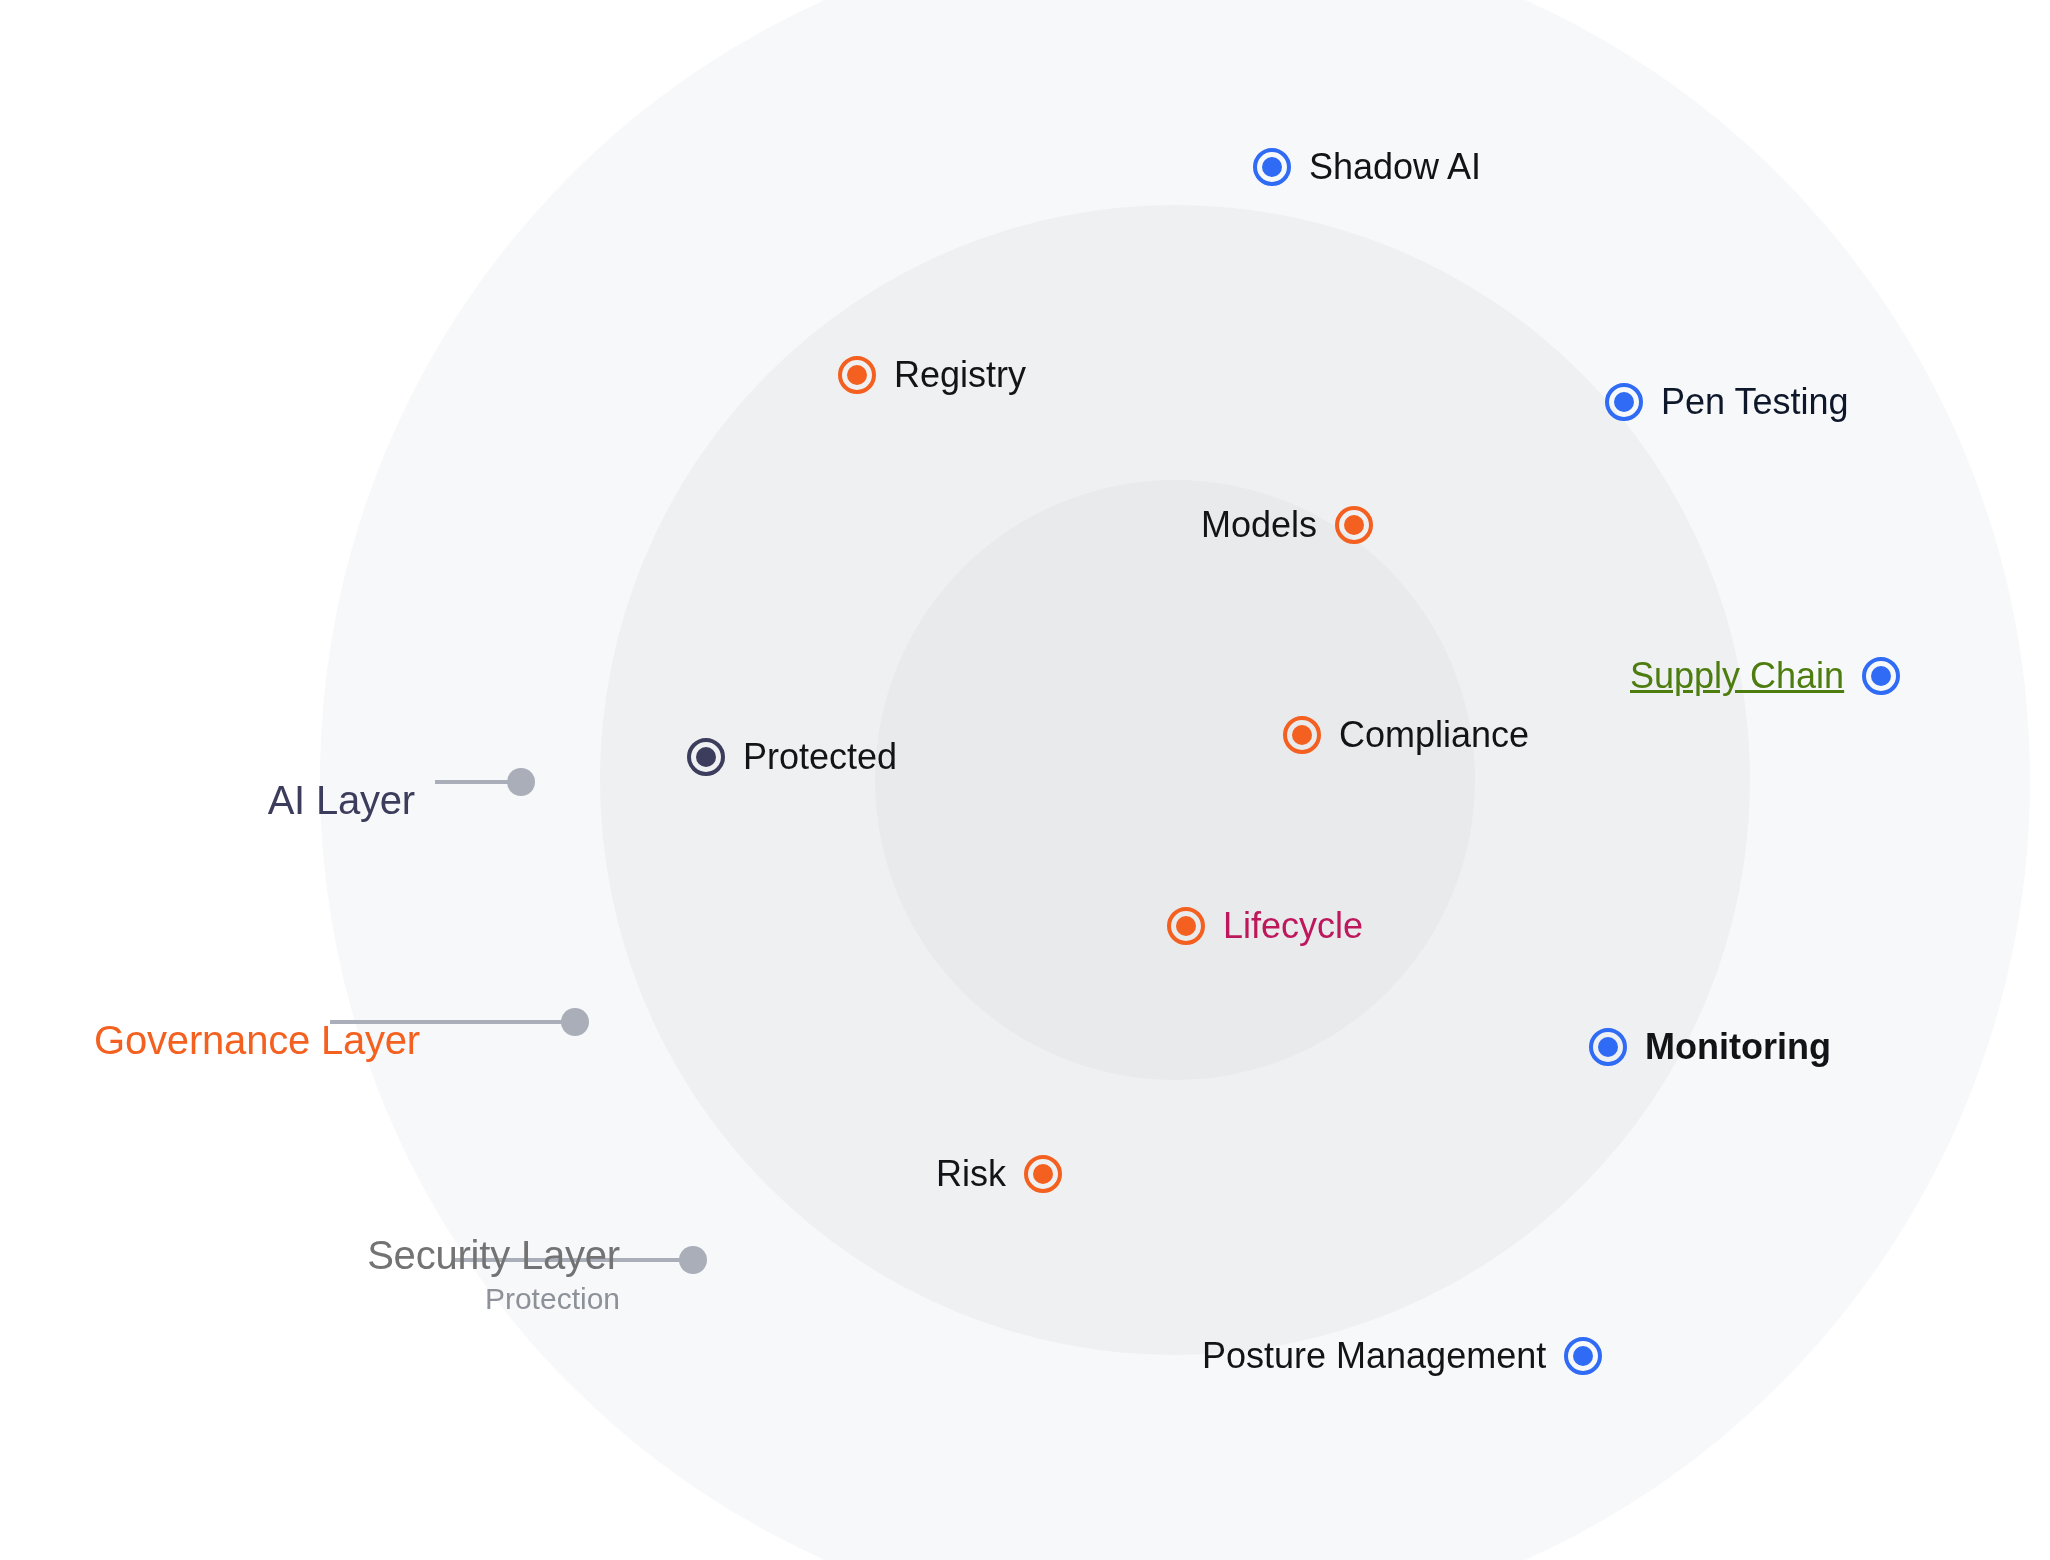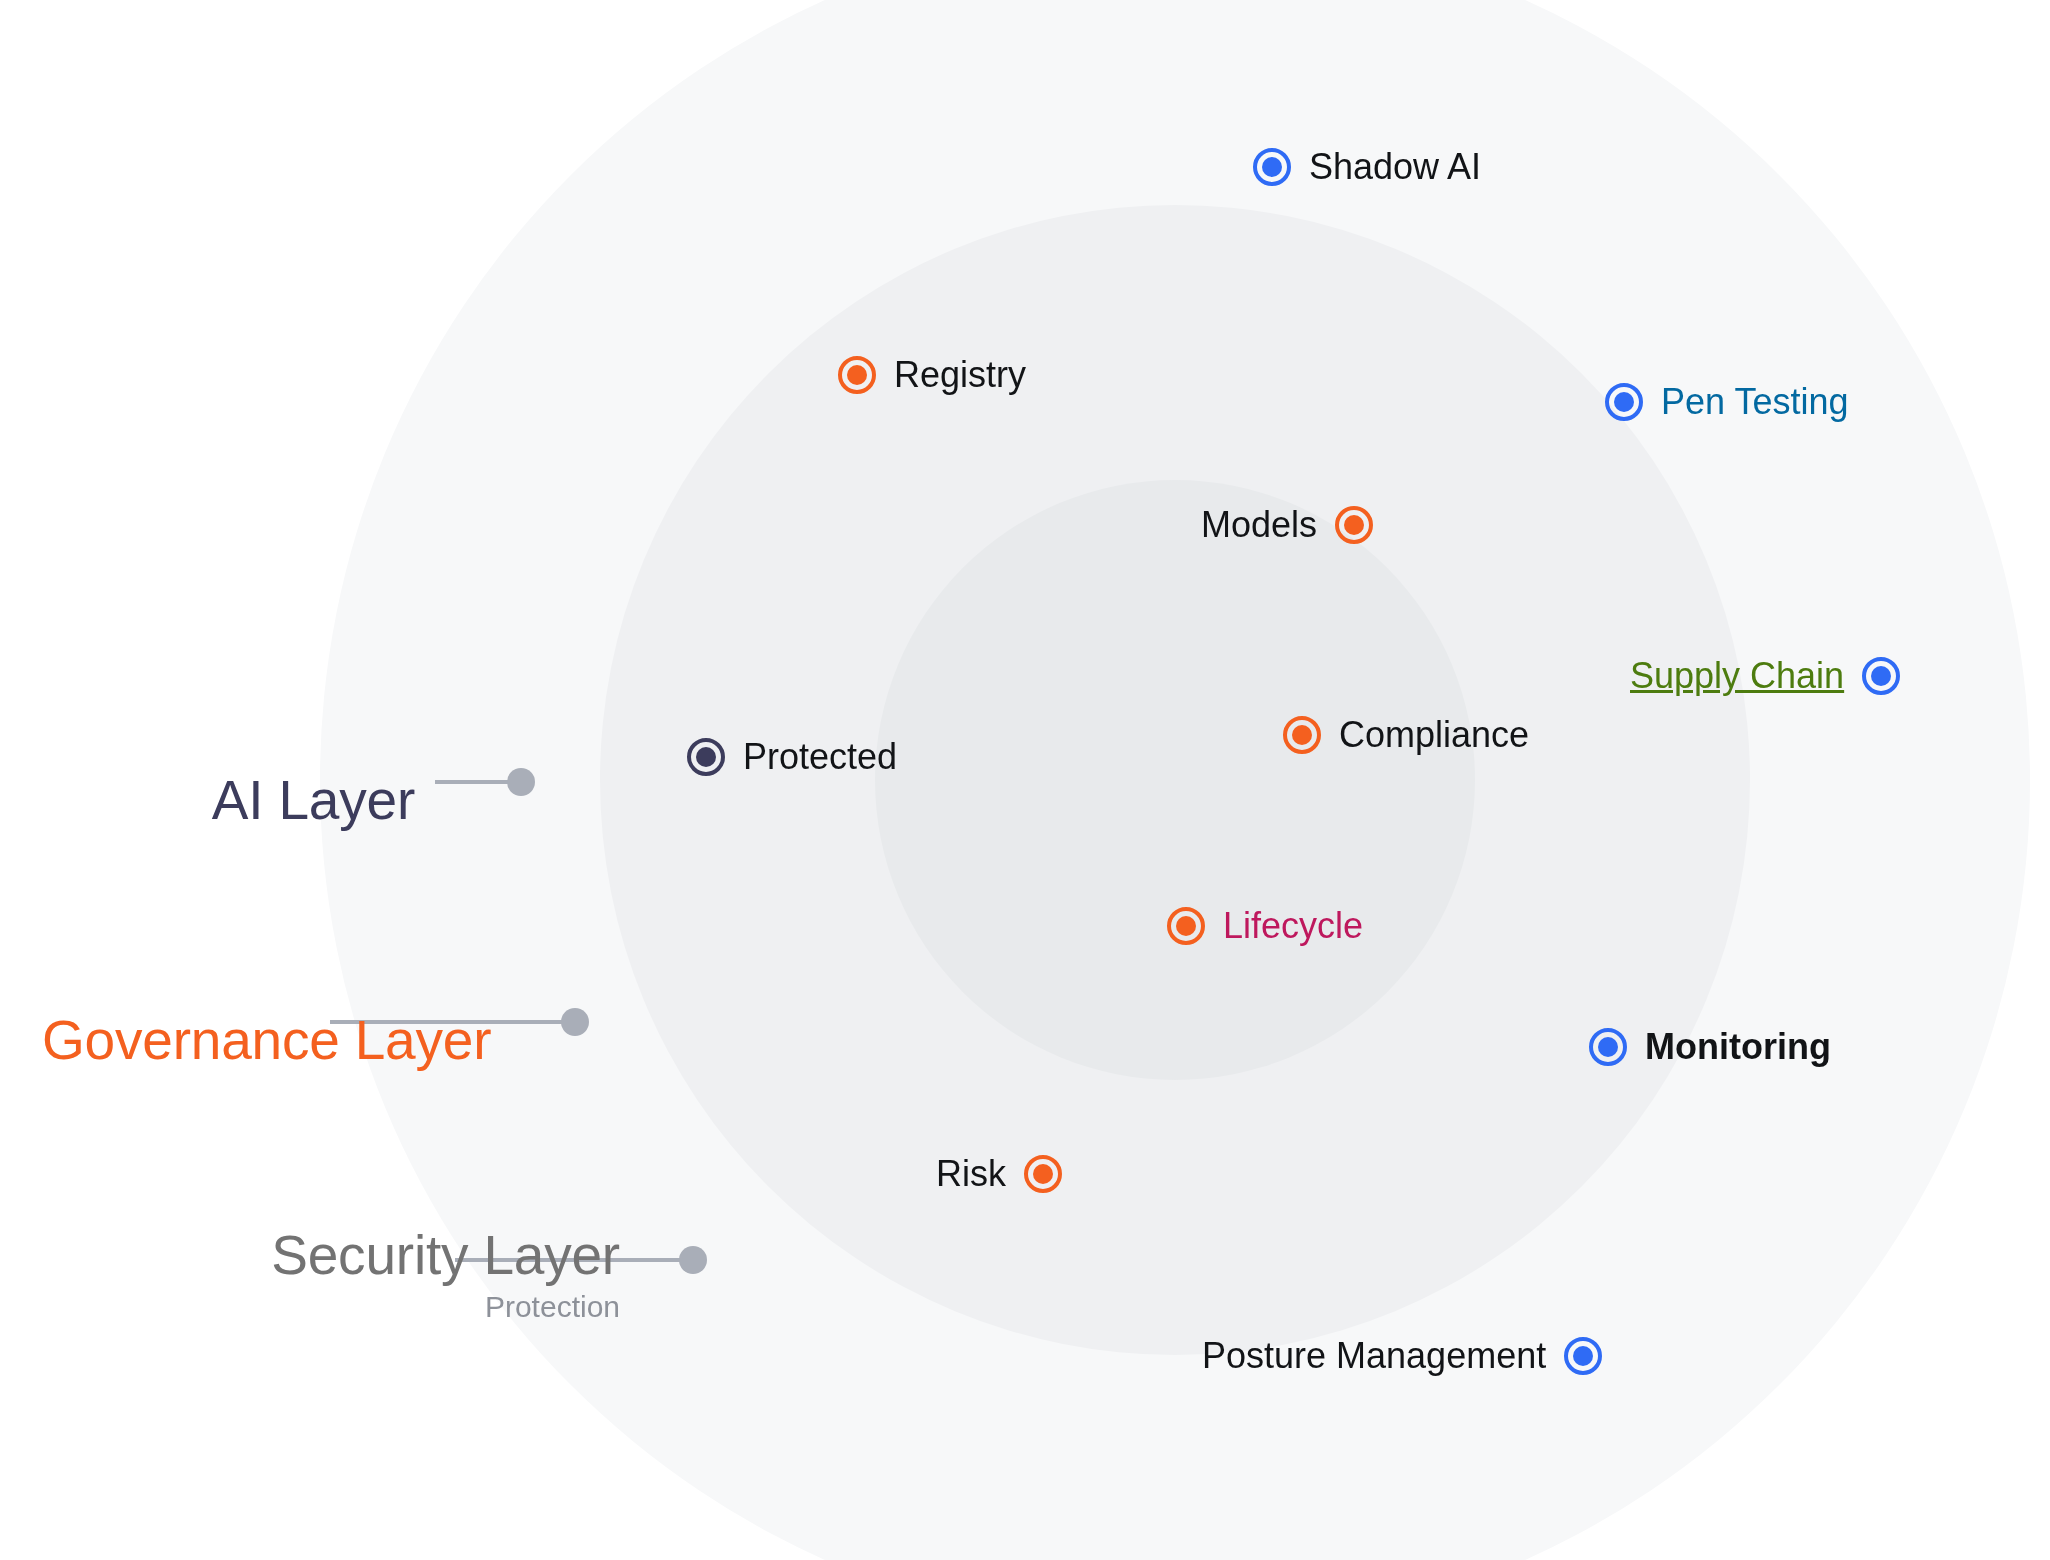--- a/index.html
+++ b/index.html
@@ -42,21 +42,21 @@
   }
   
   .layer-caption {
     position: absolute;
     text-align: right;
     transform: translateY(-50%);
     white-space: nowrap;
   }
   .layer-caption .ttl {
     display: block;
-    font-size: 55px;
+    font-size: 40px;
     line-height: 1.06;
     letter-spacing: -0.2px;
   }
   .layer-caption .sub {
     display: block;
     font-size: 30px;
     line-height: 1.5;
     color: #8d9199;
   }
   
@@ -128,21 +128,21 @@
       <div class="node" style="left: 838px; top: 375px; z-index: 30;">
         <span class="marker" style="border: 4px solid rgb(244, 96, 31);">
           <span class="core" style="background: rgb(244, 96, 31);"></span>
         </span>
         <span class="lbl" style="color: rgb(18, 20, 23);">Registry</span>
       </div>
       <div class="node" style="left: 1605px; top: 402px; z-index: 30;">
         <span class="marker" style="border: 4px solid rgb(47, 107, 245);">
           <span class="core" style="background: rgb(47, 107, 245);"></span>
         </span>
-        <span class="lbl" style="color: #0369a1;">Pen Testing</span>
+        <span class="lbl" style="color: #0f172a;">Pen Testing</span>
       </div>
       <div class="node" style="left: 1201px; top: 525px; z-index: 30;">
         <span class="lbl" style="color: rgb(18, 20, 23);">Models</span>
         <span class="marker" style="border: 4px solid rgb(244, 96, 31);">
           <span class="core" style="background: rgb(244, 96, 31);"></span>
         </span>
       </div>
       <div class="node" style="left: 1630px; top: 676px; z-index: 30;">
         <span class="lbl" style="color: #4d7c0f; text-decoration: underline;">Supply Chain</span>
         <span class="marker" style="border: 4px solid rgb(47, 107, 245);">

